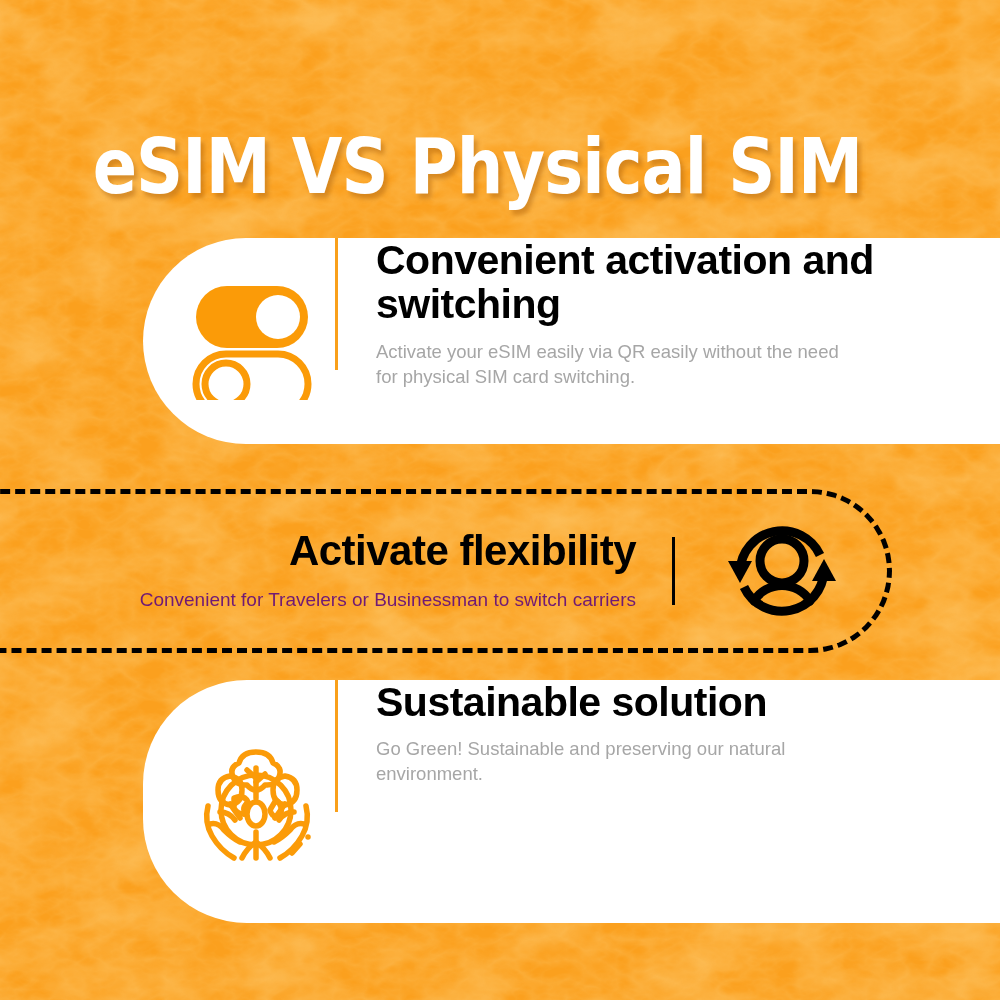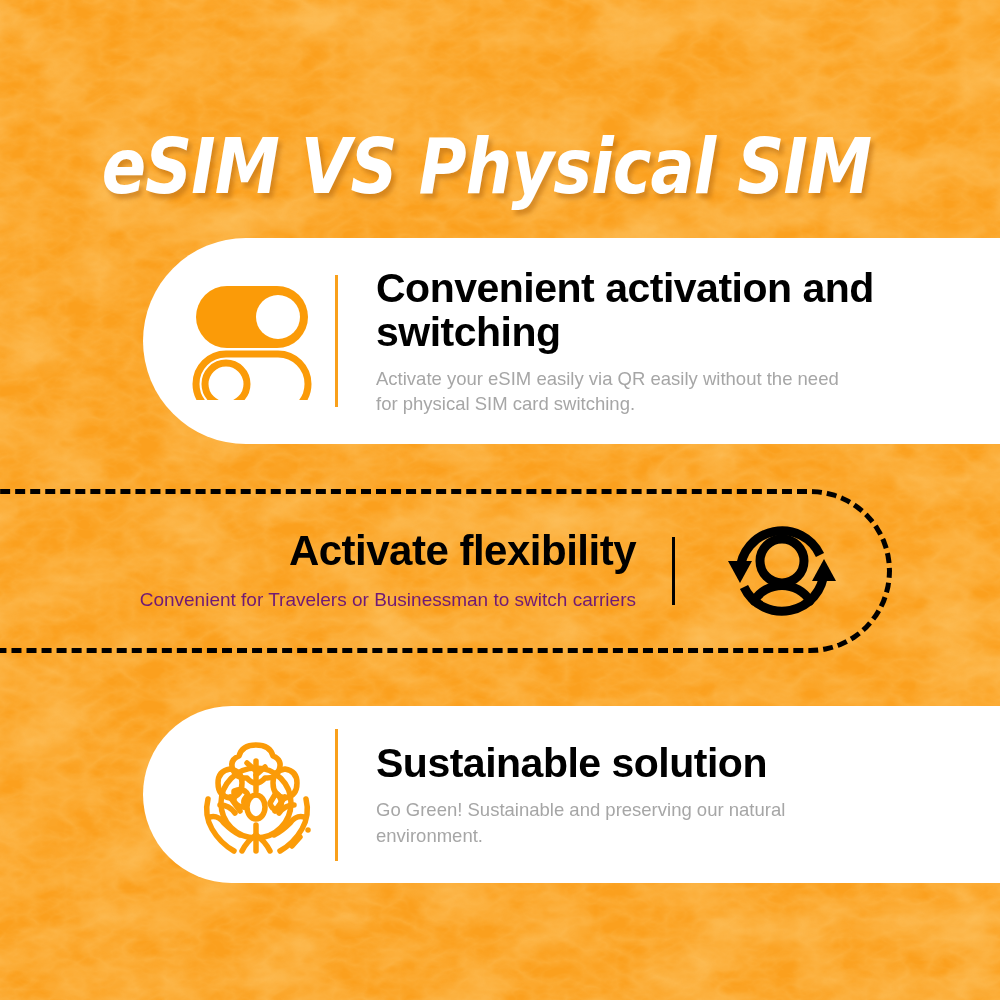--- a/index.html
+++ b/index.html
@@ -27,25 +27,24 @@
     position: absolute;
     inset: 0;
     pointer-events: none;
     opacity: .55;
   }
 
   
   .title-wrap {
     position: absolute;
     top: 78px;
-    left: 10px;
+    left: 1px;
     width: 952px;
     text-align: center;
     z-index: 5;
-    font-style: italic;
   }
   .title {
     display: inline-block;
     font-family: "DejaVu Sans", sans-serif;
     font-weight: bold;
     font-size: 76px;
     line-height: 1;
     color: #ffffff;
     letter-spacing: -1px;
     transform: scaleX(0.86);
@@ -55,25 +54,24 @@
   }
 
   
   .card {
     position: absolute;
     left: 143px;
     right: 0;
     background: #ffffff;
     border-radius: 104px 0 0 104px;
     display: flex;
-    align-items: center;
     z-index: 4;
   }
   #card-1 { top: 238px; height: 206px; }
-  #card-3 { top: 706px; height: 177px; }
+  #card-3 { top: 680px; height: 243px; }
 
   .card-icon {
     width: 150px;
     min-width: 150px;
     margin-left: 38px;
     display: flex;
     align-items: center;
     justify-content: center;
   }
   .card-divider {

